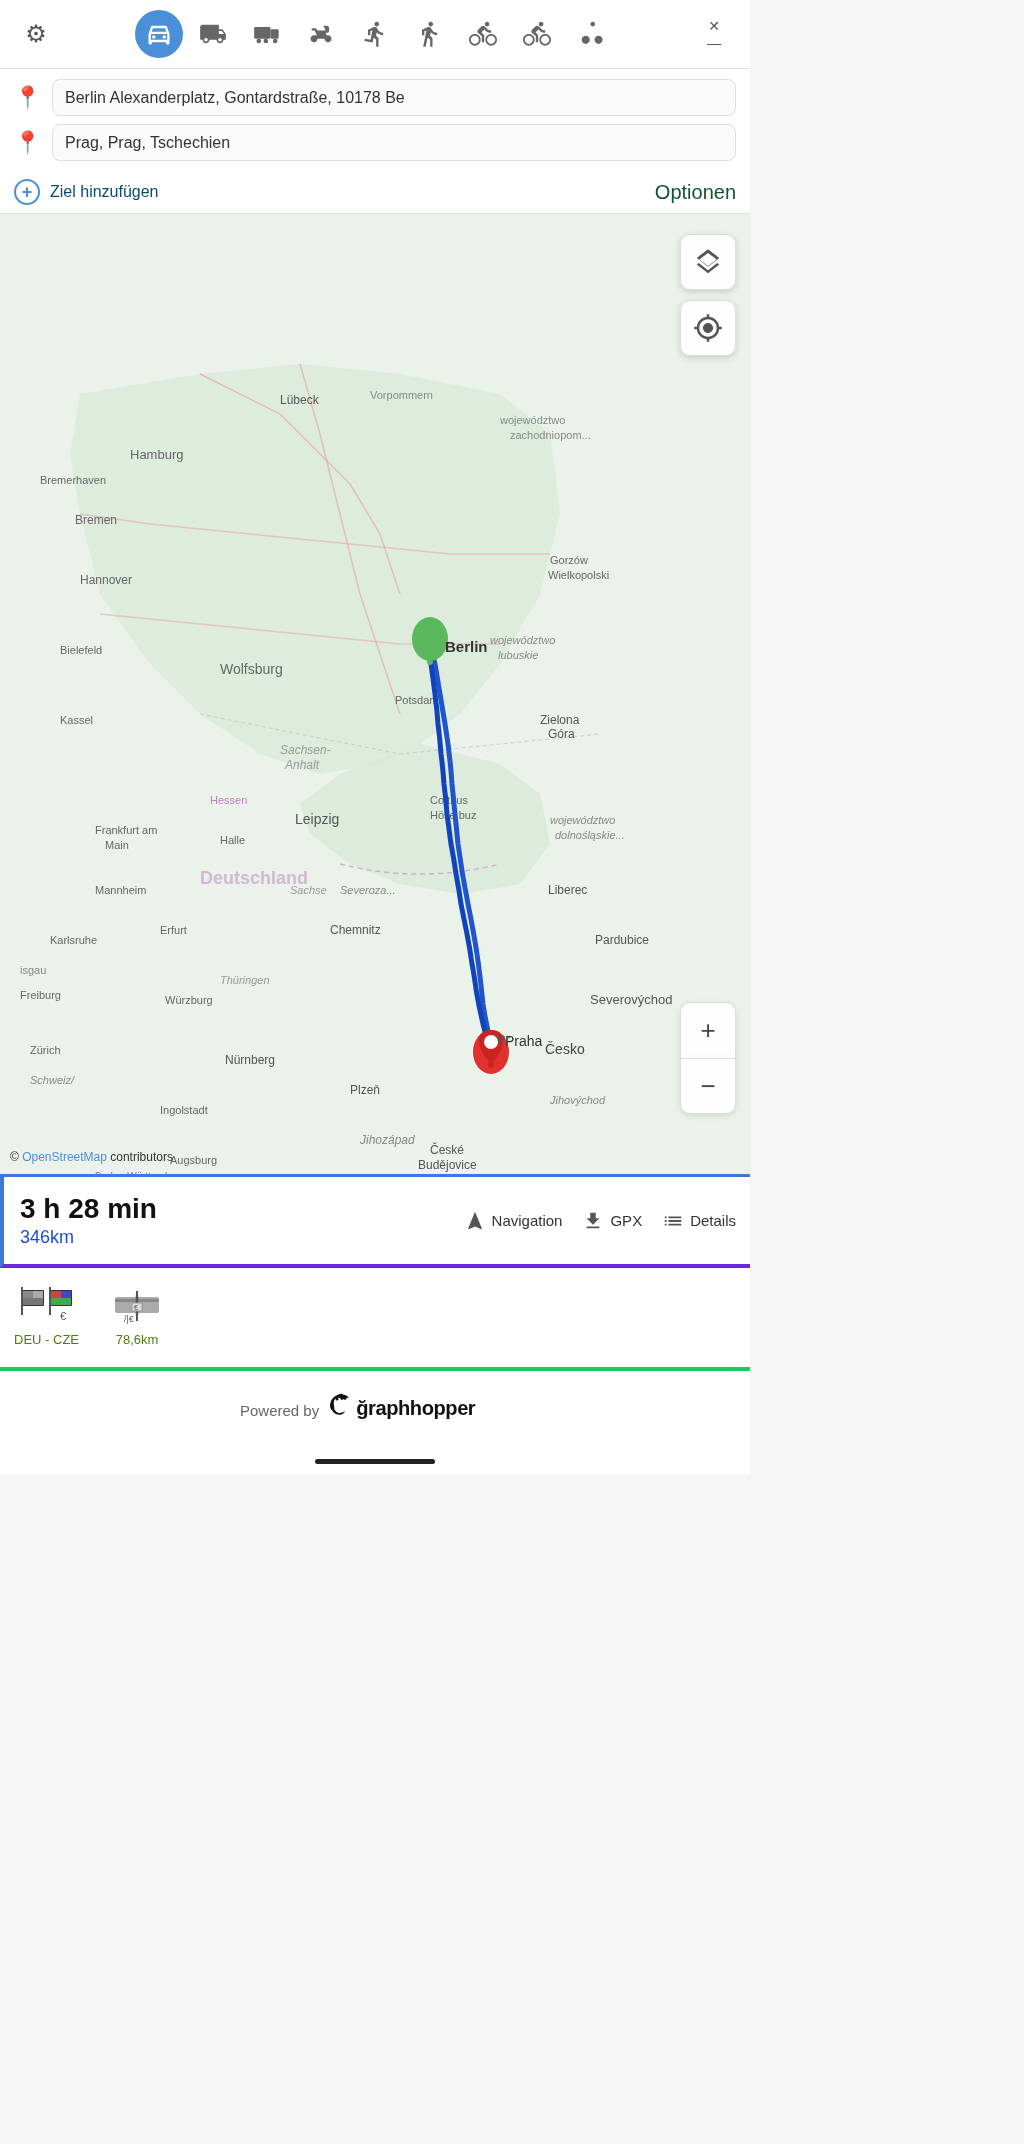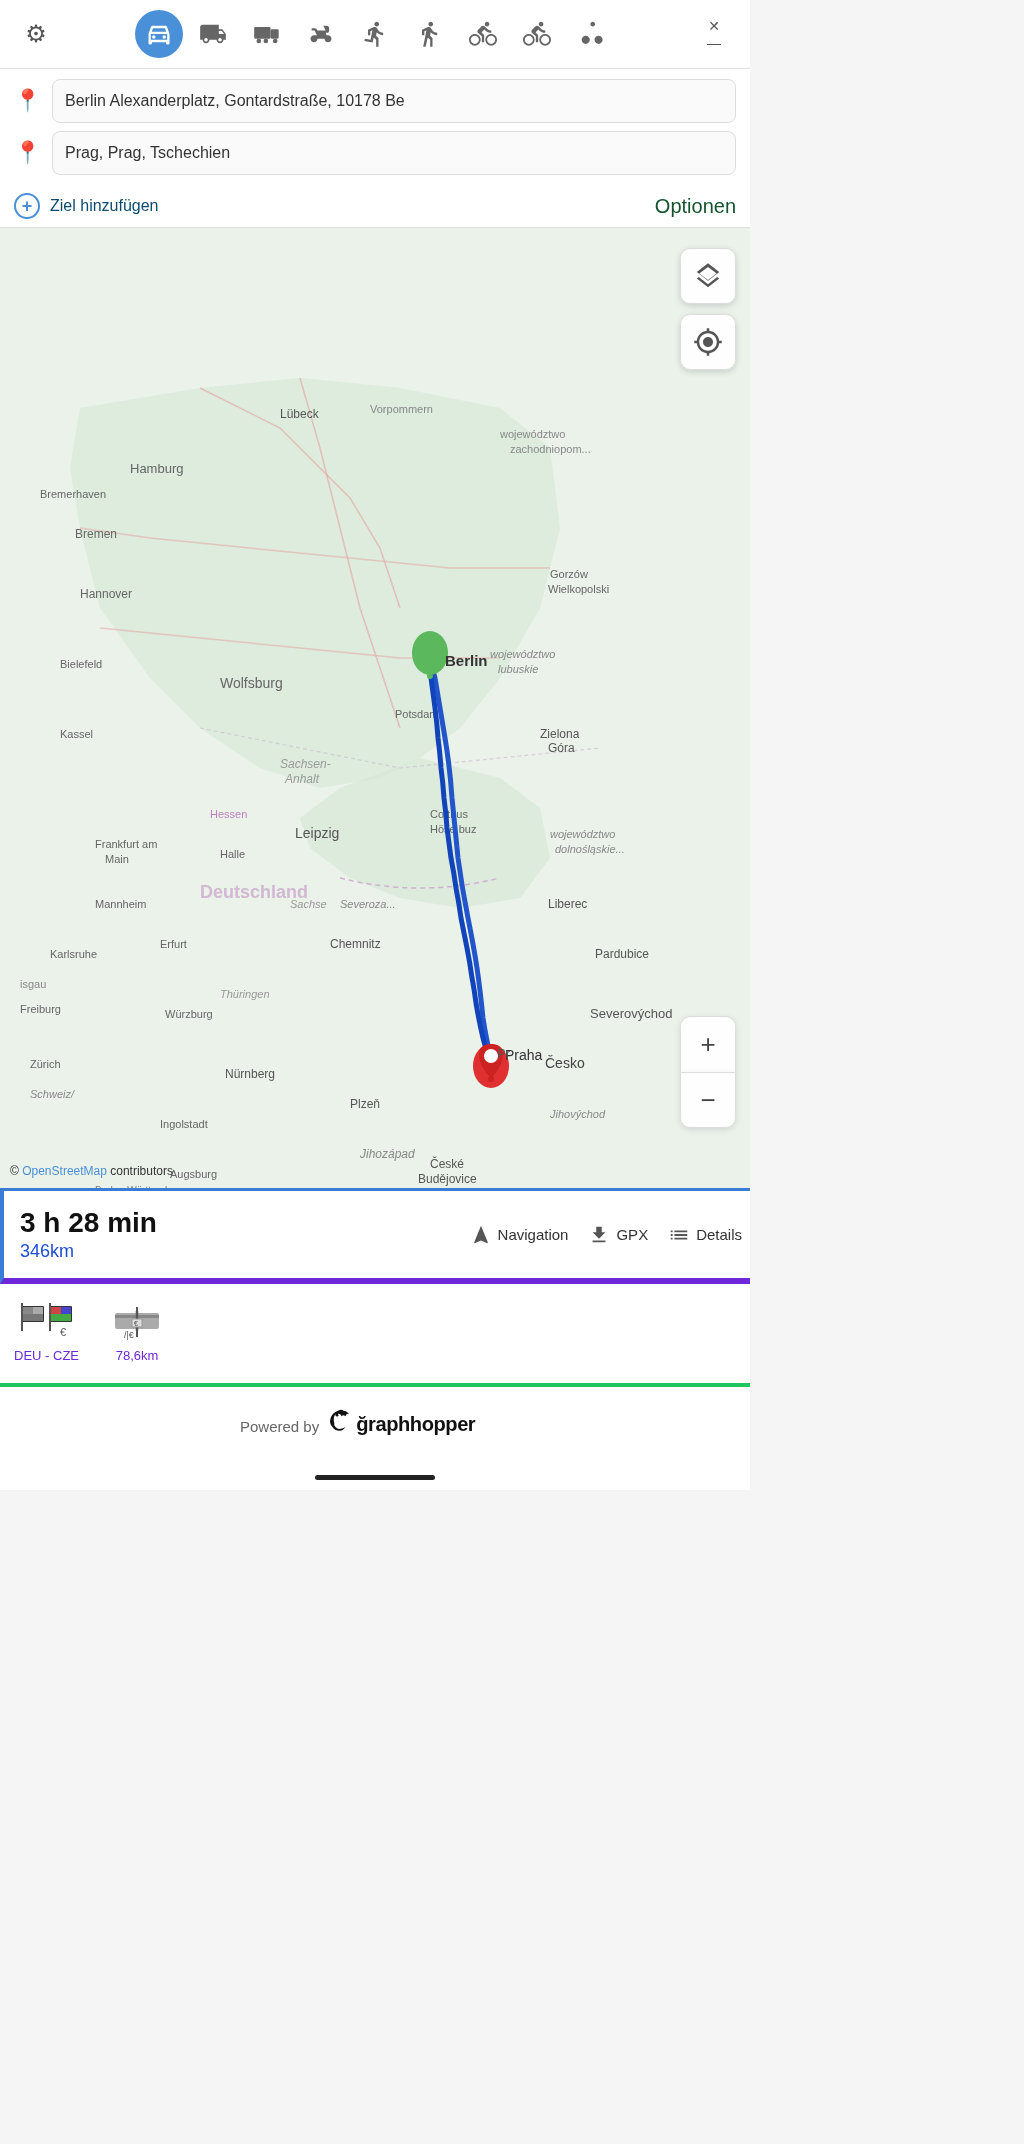--- a/index.html
+++ b/index.html
@@ -85,21 +85,21 @@
       height: 28px;
       flex-shrink: 0;
       font-size: 22px;
       text-align: center;
       line-height: 28px;
     }
     .pin-green { color: #4caf50; }
     .pin-red { color: #e53935; }
     .search-input {
       flex: 1;
-      height: 44px;
+      height: 37px;
       border: 1px solid #ddd;
       border-radius: 8px;
       padding: 0 12px;
       font-size: 16px;
       background: #fafafa;
       color: #333;
       outline: none;
     }
 
     
@@ -216,25 +216,25 @@
     .osm-credit a {
       color: #4a90d9;
       text-decoration: none;
       text-align: right;
     }
 
     
     .route-info-bar {
       background: #fff;
       border-top: 3px solid #3a7bd5;
-      padding: 16px 8px;
+      padding: 16px 14px;
       display: flex;
       align-items: center;
       justify-content: space-between;
-      border-bottom: 6px solid #6d28d9;
+      border-bottom: 4px solid #6d28d9;
     }
     .route-time-dist {
       display: flex;
       flex-direction: column;
       gap: 2px;
     }
     .route-time {
       font-size: 28px;
       font-weight: 700;
       color: #111;
@@ -275,21 +275,21 @@
     }
     .route-detail-icon-wrap {
       width: 56px;
       height: 46px;
       display: flex;
       align-items: center;
       justify-content: center;
     }
     .route-detail-label {
       font-size: 13px;
-      color: #6d28d9;
+      color: #4d7c0f;
     }
 
     
     .powered-by {
       background: #fff;
       display: flex;
       align-items: center;
       justify-content: center;
       padding: 20px;
       gap: 8px;

